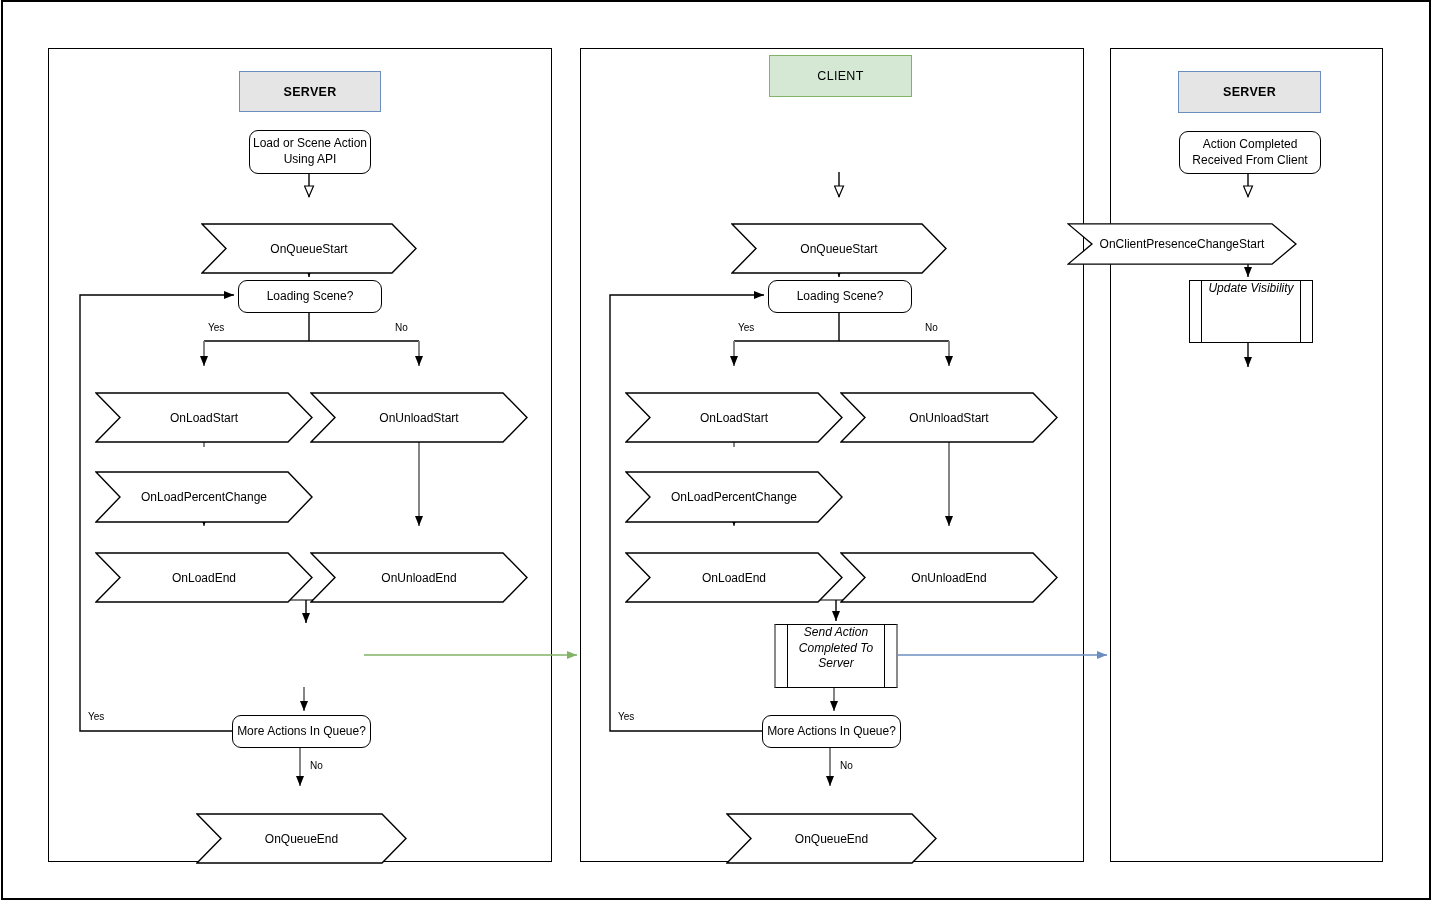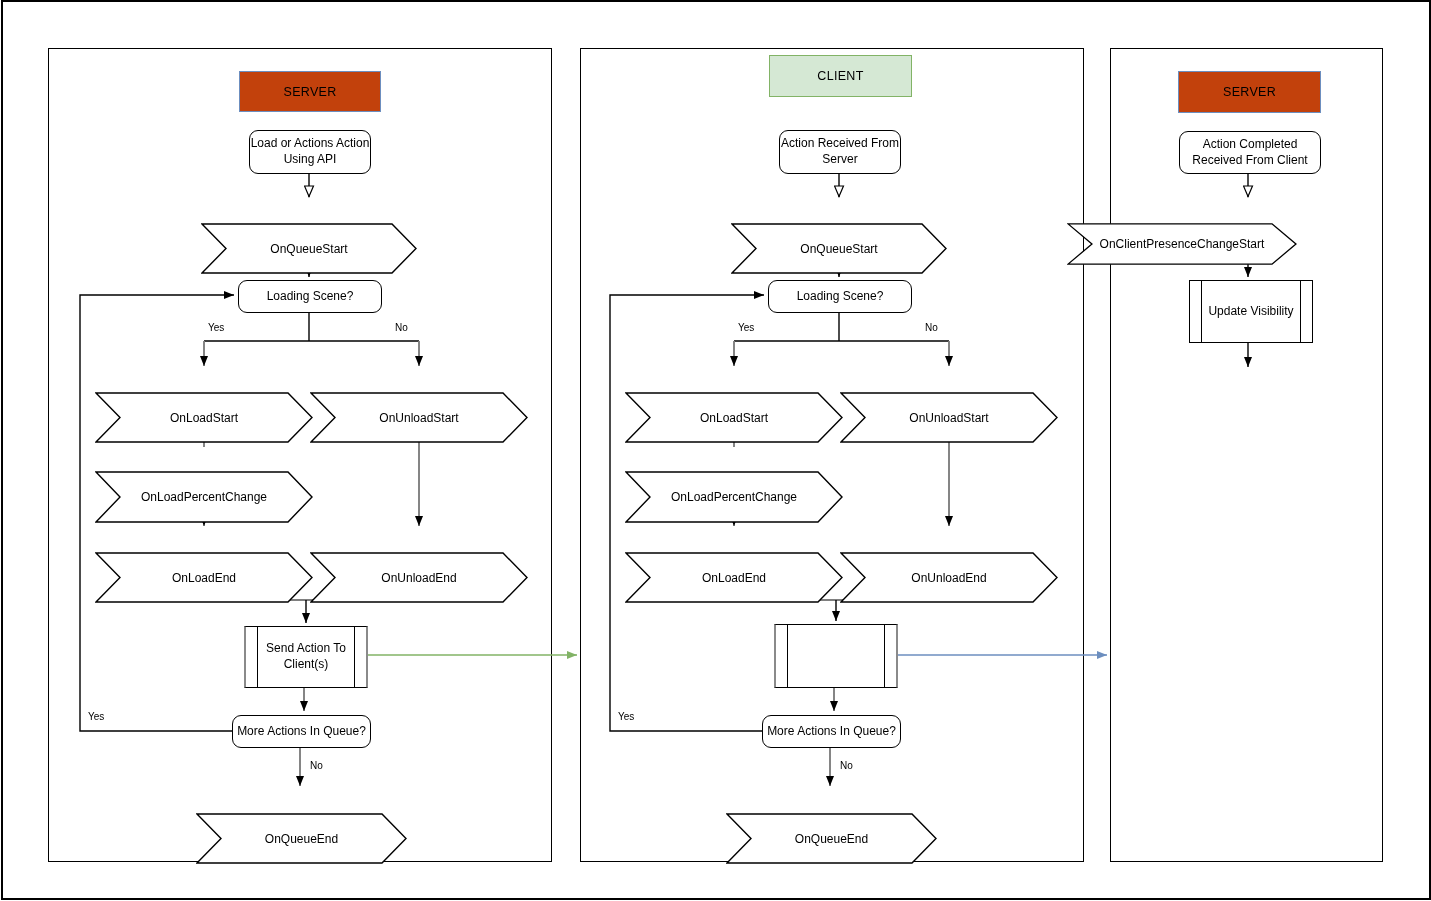--- a/index.html
+++ b/index.html
@@ -10,33 +10,33 @@
   .panel.p1{left:48px;top:48px;width:502px;height:812px;}
   .panel.p2{left:580px;top:48px;width:502px;height:812px;}
   .panel.p3{left:1110px;top:48px;width:271px;height:812px;}
   .wires{position:absolute;left:0;top:0;width:1431px;height:901px;pointer-events:none;}
   .wire-k{stroke:#000;stroke-width:1.4;fill:none;}
   .wire-g{stroke:#7f7f7f;stroke-width:1.9;fill:none;}
   .wire-green{stroke:#82b366;stroke-width:1.5;fill:none;}
   .wire-blue{stroke:#6c8ebf;stroke-width:1.5;fill:none;}
   .hdr{position:absolute;display:flex;align-items:center;justify-content:center;
        font-size:12.5px;letter-spacing:.3px;}
-  .hdr.blue{background:#c2410c;border:1.4px solid #6c8ebf;}
+  .hdr.blue{background:#e5e5e5;border:1.4px solid #6c8ebf;font-weight:bold;}
   .hdr.green{background:#d5e8d4;border:1.4px solid #82b366;}
   .rbox{position:absolute;background:#fff;border:1.4px solid #000;border-radius:9px;
         display:flex;align-items:center;justify-content:center;text-align:center;
         font-size:12px;line-height:1.3;}
   .chev{position:absolute;margin-top:23px;}
   .chev svg{position:absolute;left:0;top:0;width:100%;height:100%;display:block;}
   .chev polygon{fill:#ffffff;stroke:#000;stroke-width:1.4;}
   .chev .lbl{position:absolute;inset:0;display:flex;align-items:center;justify-content:center;
              font-size:12px;text-align:center;}
   .proc{position:absolute;background:#fff;border:1.4px solid #000;
-        display:flex;align-items:center;justify-content:center;text-align:center;
-        font-size:12px;line-height:1.3;}
+        display:flex;align-items:flex-start;justify-content:center;text-align:center;
+        font-size:12px;line-height:1.3;font-style:italic;}
   .proc.send{border-left:2.6px solid #8a8a8a;border-right:2.6px solid #8a8a8a;}
   .proc .bar{position:absolute;top:0;bottom:0;width:0;border-left:1.4px solid #000;}
   .proc .bar.l{left:11px;} .proc .bar.r{right:11px;}
   .proc .lbl{padding:0 17px;}
   .tag{position:absolute;font-size:10px;white-space:nowrap;}
 </style>
 </head>
 <body>
 
 <div class="canvas">
@@ -96,21 +96,21 @@
     <path class="wire-k" d="M1248,172 V197" marker-end="url(#aO)"></path>
     <path class="wire-k" d="M1248,251 V277" marker-end="url(#aK)"></path>
     <path class="wire-k" d="M1248,342 V367" marker-end="url(#aK)"></path>
   </svg>
 
   <div class="hdr blue" style="left:239px;top:71px;width:140px;height:39px">
     <span>SERVER</span>
   </div>
 
   <div class="rbox" style="left:249px;top:130px;width:120px;height:42px">
-    <span>Load or Actions Action Using API</span>
+    <span>Load or Scene Action Using API</span>
   </div>
 
   <div class="chev" style="left:201px;top:200px;width:216px;height:51px">
     <svg preserveAspectRatio="none" viewBox="0 0 216 51">
         <polygon points="1,1 191,1 215,25.5 191,50 1,50 25,25.5"></polygon>
       </svg>
     <span class="lbl">OnQueueStart</span>
   </div>
 
   <div class="rbox" style="left:238px;top:280px;width:142px;height:31px">
@@ -144,48 +144,40 @@
       </svg>
     <span class="lbl">OnLoadEnd</span>
   </div>
   <div class="chev" style="left:310px;top:529px;width:218px;height:51px">
     <svg preserveAspectRatio="none" viewBox="0 0 218 51">
         <polygon points="1,1 193,1 217,25.5 193,50 1,50 25,25.5"></polygon>
       </svg>
     <span class="lbl">OnUnloadEnd</span>
   </div>
 
-  <div class="proc send" style="left:244px;top:626px;width:120px;height:60px">
-    <div class="bar l"></div>
-    <div class="bar r"></div>
-    <span class="lbl">Send Action To Client(s)</span>
-  </div>
 
   <span class="tag" style="left:88px;top:711px">Yes</span>
 
   <div class="rbox" style="left:232px;top:715px;width:137px;height:31px">
     <span>More Actions In Queue?</span>
   </div>
 
   <span class="tag" style="left:310px;top:760px">No</span>
 
   <div class="chev" style="left:196px;top:790px;width:211px;height:51px">
     <svg preserveAspectRatio="none" viewBox="0 0 211 51">
         <polygon points="1,1 186,1 210,25.5 186,50 1,50 25,25.5"></polygon>
       </svg>
     <span class="lbl">OnQueueEnd</span>
   </div>
 
   <div class="hdr green" style="left:769px;top:55px;width:141px;height:40px">
     <span>CLIENT</span>
   </div>
 
-  <div class="rbox" style="left:779px;top:130px;width:120px;height:42px">
-    <span>Action Received From Server</span>
-  </div>
 
   <div class="chev" style="left:731px;top:200px;width:216px;height:51px">
     <svg preserveAspectRatio="none" viewBox="0 0 216 51">
         <polygon points="1,1 191,1 215,25.5 191,50 1,50 25,25.5"></polygon>
       </svg>
     <span class="lbl">OnQueueStart</span>
   </div>
 
   <div class="rbox" style="left:768px;top:280px;width:142px;height:31px">
     <span>Loading Scene?</span>
@@ -221,20 +213,21 @@
   <div class="chev" style="left:840px;top:529px;width:218px;height:51px">
     <svg preserveAspectRatio="none" viewBox="0 0 218 51">
         <polygon points="1,1 193,1 217,25.5 193,50 1,50 25,25.5"></polygon>
       </svg>
     <span class="lbl">OnUnloadEnd</span>
   </div>
 
   <div class="proc send" style="left:774px;top:624px;width:120px;height:62px">
     <div class="bar l"></div>
     <div class="bar r"></div>
+    <span class="lbl">Send Action Completed To Server</span>
   </div>
 
   <span class="tag" style="left:618px;top:711px">Yes</span>
 
   <div class="rbox" style="left:762px;top:715px;width:137px;height:31px">
     <span>More Actions In Queue?</span>
   </div>
 
   <span class="tag" style="left:840px;top:760px">No</span>
 

